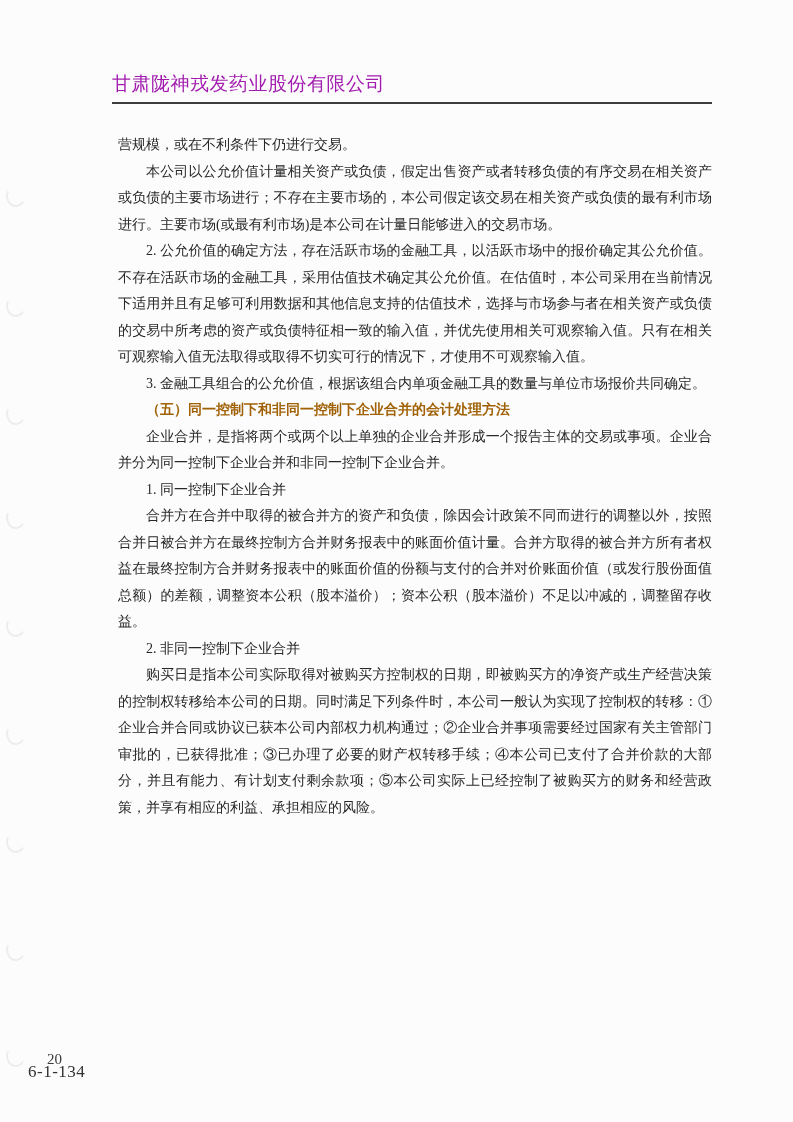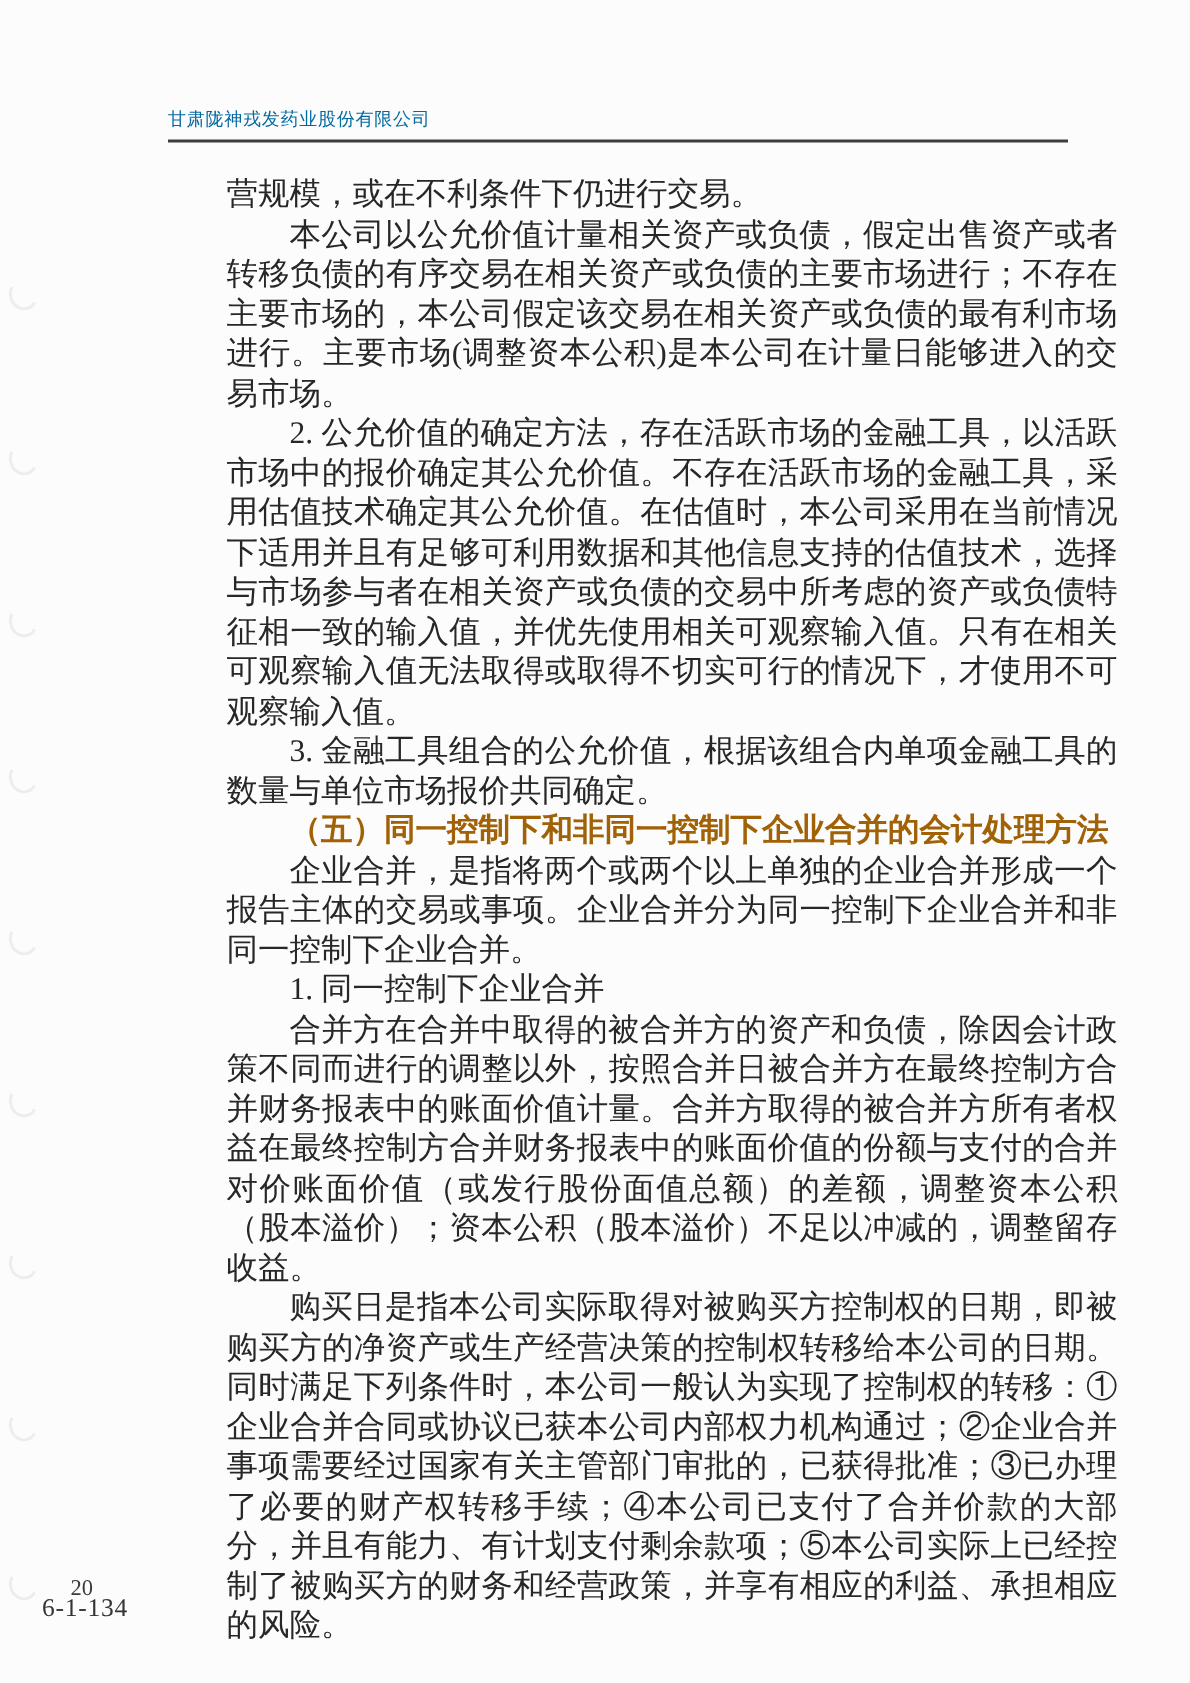--- a/index.html
+++ b/index.html
@@ -34,43 +34,42 @@
     left: 112px;
     top: 71px;
     width: 600px;
     display: flex;
     justify-content: space-between;
     align-items: flex-end;
     border-bottom: 2px solid #3d3d3d;
     padding-bottom: 5px;
   }
   .company-name {
-    font-size: 12px;
+    font-size: 19px;
     letter-spacing: 0.5px;
-    color: #0369a1;
+    color: #a21caf;
     white-space: nowrap;
   }
   .report-title {
     font-size: 13px;
     letter-spacing: 0.2px;
     color: #2e2e2e;
     white-space: nowrap;
   }
   .doc-body {
     position: absolute;
     left: 118px;
-    top: 116px;
+    top: 132px;
     width: 594px;
-    font-size: 21px;
+    font-size: 14px;
     line-height: 26.5px;
     text-align: justify;
     text-justify: inter-ideograph;
     word-break: break-all;
     color: #272727;
-    margin-left: 33px;
   }
   .doc-body p {
     margin: 0;
     padding: 0;
   }
   .p-indent { text-indent: 2em; }
   .p-cont   { text-indent: 0; }
   .p-head   { text-indent: 2em; font-weight: bold; color: #a16207; }
   .page-footer {
     position: absolute;
@@ -110,27 +109,28 @@
   <div class="binder-mark" style="top:832px"></div>
   <div class="binder-mark" style="top:940px"></div>
   <div class="binder-mark" style="top:1046px"></div>
 
   <div class="scan-header">
     <span class="company-name">甘肃陇神戎发药业股份有限公司</span>
   </div>
 
   <div class="doc-body">
     <p class="p-cont">营规模，或在不利条件下仍进行交易。</p>
-    <p class="p-indent">本公司以公允价值计量相关资产或负债，假定出售资产或者转移负债的有序交易在相关资产或负债的主要市场进行；不存在主要市场的，本公司假定该交易在相关资产或负债的最有利市场进行。主要市场(调整资本公积)是本公司在计量日能够进入的交易市场。</p>
+    <p class="p-indent">本公司以公允价值计量相关资产或负债，假定出售资产或者转移负债的有序交易在相关资产或负债的主要市场进行；不存在主要市场的，本公司假定该交易在相关资产或负债的最有利市场进行。主要市场(或最有利市场)是本公司在计量日能够进入的交易市场。</p>
     <p class="p-indent">2. 公允价值的确定方法，存在活跃市场的金融工具，以活跃市场中的报价确定其公允价值。不存在活跃市场的金融工具，采用估值技术确定其公允价值。在估值时，本公司采用在当前情况下适用并且有足够可利用数据和其他信息支持的估值技术，选择与市场参与者在相关资产或负债的交易中所考虑的资产或负债特征相一致的输入值，并优先使用相关可观察输入值。只有在相关可观察输入值无法取得或取得不切实可行的情况下，才使用不可观察输入值。</p>
     <p class="p-indent">3. 金融工具组合的公允价值，根据该组合内单项金融工具的数量与单位市场报价共同确定。</p>
     <p class="p-head">（五）同一控制下和非同一控制下企业合并的会计处理方法</p>
     <p class="p-indent">企业合并，是指将两个或两个以上单独的企业合并形成一个报告主体的交易或事项。企业合并分为同一控制下企业合并和非同一控制下企业合并。</p>
     <p class="p-indent">1. 同一控制下企业合并</p>
     <p class="p-indent">合并方在合并中取得的被合并方的资产和负债，除因会计政策不同而进行的调整以外，按照合并日被合并方在最终控制方合并财务报表中的账面价值计量。合并方取得的被合并方所有者权益在最终控制方合并财务报表中的账面价值的份额与支付的合并对价账面价值（或发行股份面值总额）的差额，调整资本公积（股本溢价）；资本公积（股本溢价）不足以冲减的，调整留存收益。</p>
+    <p class="p-indent">2. 非同一控制下企业合并</p>
     <p class="p-indent">购买日是指本公司实际取得对被购买方控制权的日期，即被购买方的净资产或生产经营决策的控制权转移给本公司的日期。同时满足下列条件时，本公司一般认为实现了控制权的转移：①企业合并合同或协议已获本公司内部权力机构通过；②企业合并事项需要经过国家有关主管部门审批的，已获得批准；③已办理了必要的财产权转移手续；④本公司已支付了合并价款的大部分，并且有能力、有计划支付剩余款项；⑤本公司实际上已经控制了被购买方的财务和经营政策，并享有相应的利益、承担相应的风险。</p>
   </div>
 
   <div class="page-footer">
     <span class="page-num-wrap">
       <span>6-1-134</span>
       <span class="page-num-stamp">20</span>
     </span>
   </div>
 

